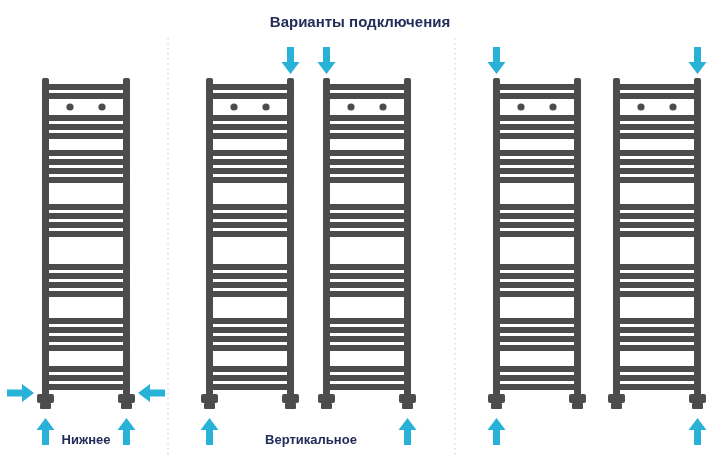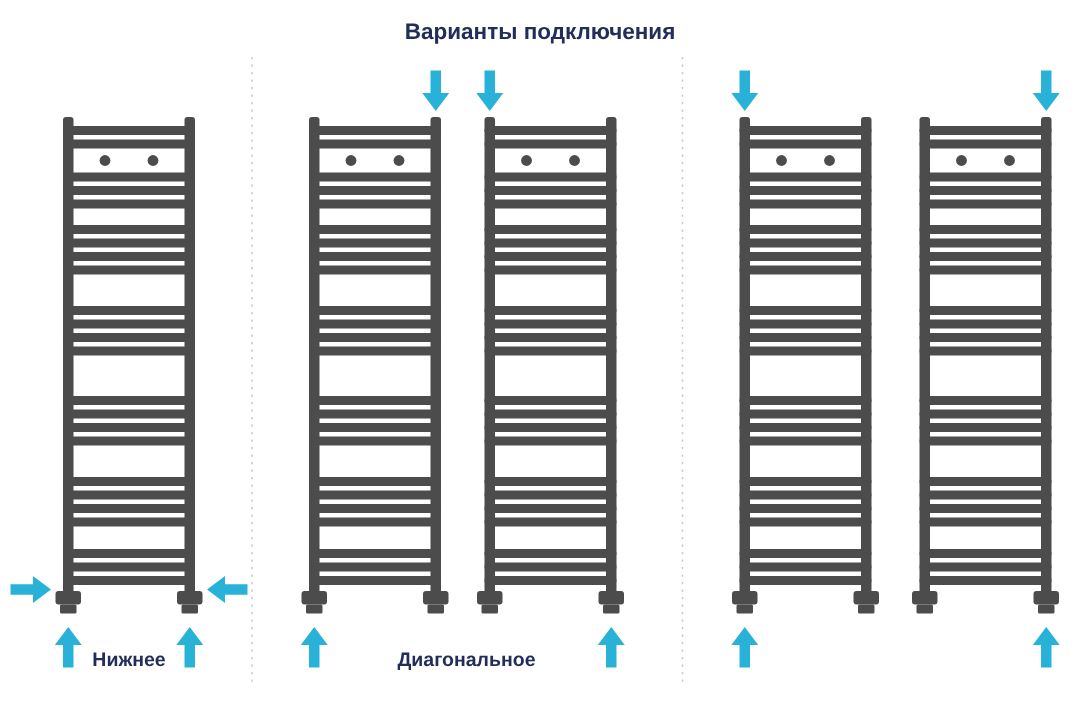--- a/index.html
+++ b/index.html
@@ -98,15 +98,15 @@
       <use href="#arw" transform="translate(407.5,418)"></use>
 
       <use href="#arw" transform="translate(496.5,74) rotate(180)"></use>
       <use href="#arw" transform="translate(496.5,418)"></use>
       <use href="#arw" transform="translate(697.5,74) rotate(180)"></use>
       <use href="#arw" transform="translate(697.5,418)"></use>
     </g>
   </svg>
 
   <div class="section-label lbl-1">Нижнее</div>
-  <div class="section-label lbl-2">Диагональное</div>
+  <div class="section-label lbl-2">Вертикальное</div>
 
 </div>
 
 </body></html>

